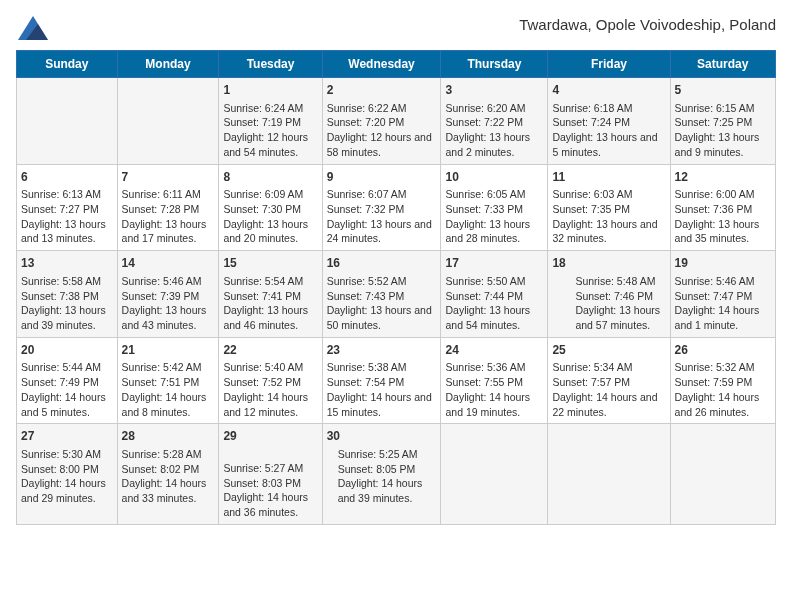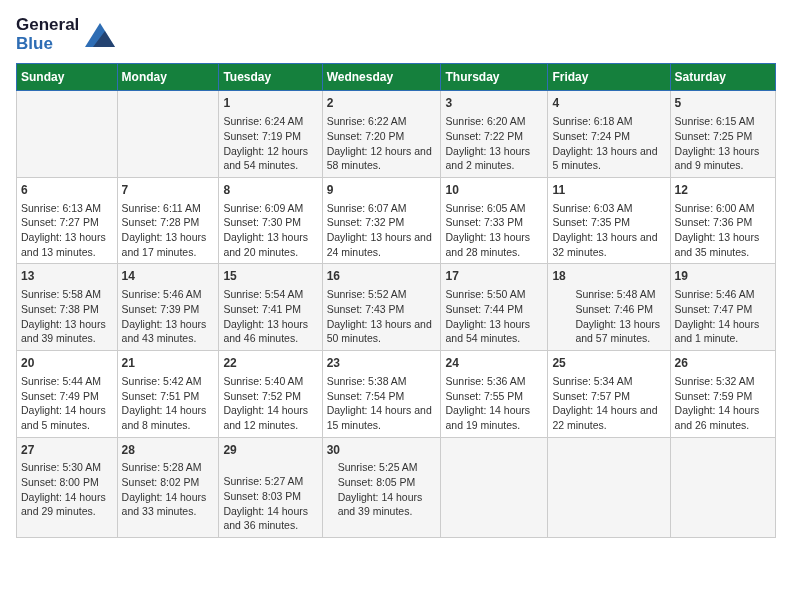--- a/index.html
+++ b/index.html
@@ -32,24 +32,24 @@
     .subtitle {
       font-size: 15px;
       color: #333;
     }
     table {
       width: 100%;
       border-collapse: collapse;
       font-size: 11px;
     }
     thead tr th {
-      background-color: #15803d;
+      background-color: #0369a1;
       color: #fff;
       padding: 6px 4px;
-      text-align: left;
+      text-align: center;
       font-size: 12px;
       font-weight: bold;
       border: 1px solid #2e6db4;
     }
     tbody tr td {
       border: 1px solid #ccc;
       padding: 4px 4px;
       vertical-align: top;
       min-height: 70px;
       color: #333;
@@ -70,30 +70,27 @@
     .cell-content {
       font-size: 10.5px;
       color: #333;
     }
   </style>
 </head>
 <body>
 
 <div class="header-area">
   <div class="logo">
-    <div style="display:flex; flex-direction:column; line-height:1.1;">
-      <span style="font-size:17px; font-weight:bold; color:#1a1a2e;">General</span>
-      <span style="font-size:17px; font-weight:bold; color:#2e6db4;">Blue</span>
-    </div>
     <svg width="30" height="24" viewBox="0 0 30 24" style="margin-left:2px;">
       <polygon points="0,24 15,0 30,24" fill="#2e6db4"></polygon>
       <polygon points="8,24 20,8 30,24" fill="#1a1a2e" opacity="0.5"></polygon>
     </svg>
   </div>
   <div class="title-area">
+    <div class="subtitle">Twardawa, Opole Voivodeship, Poland</div>
   </div>
 </div>
 
 <table>
   <thead>
     <tr>
     <th>Sunday</th>
         <th>Monday</th>
         <th>Tuesday</th>
         <th>Wednesday</th>

